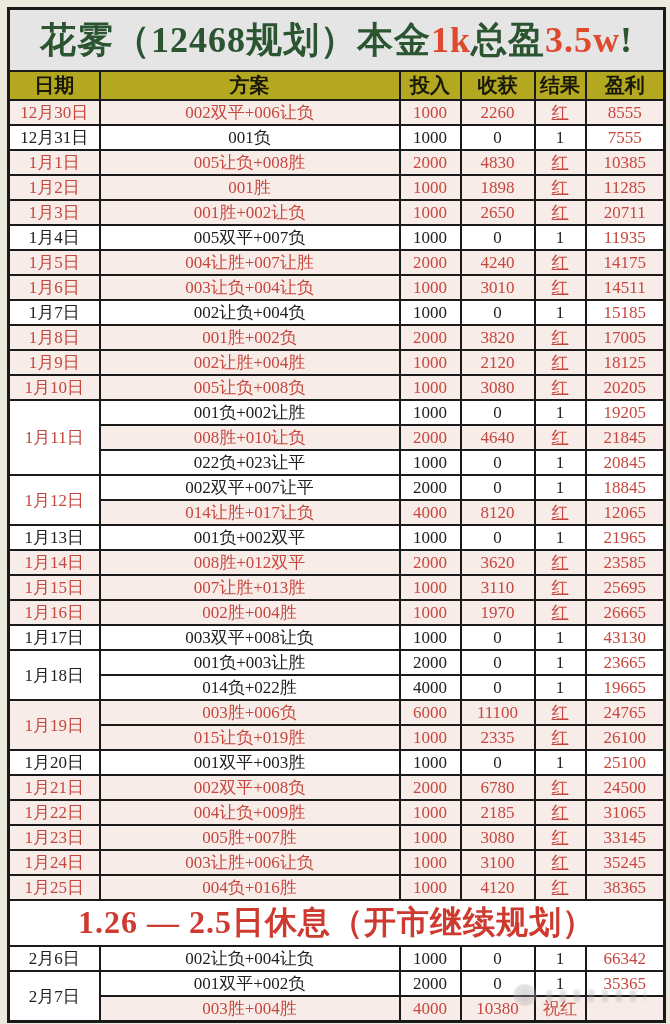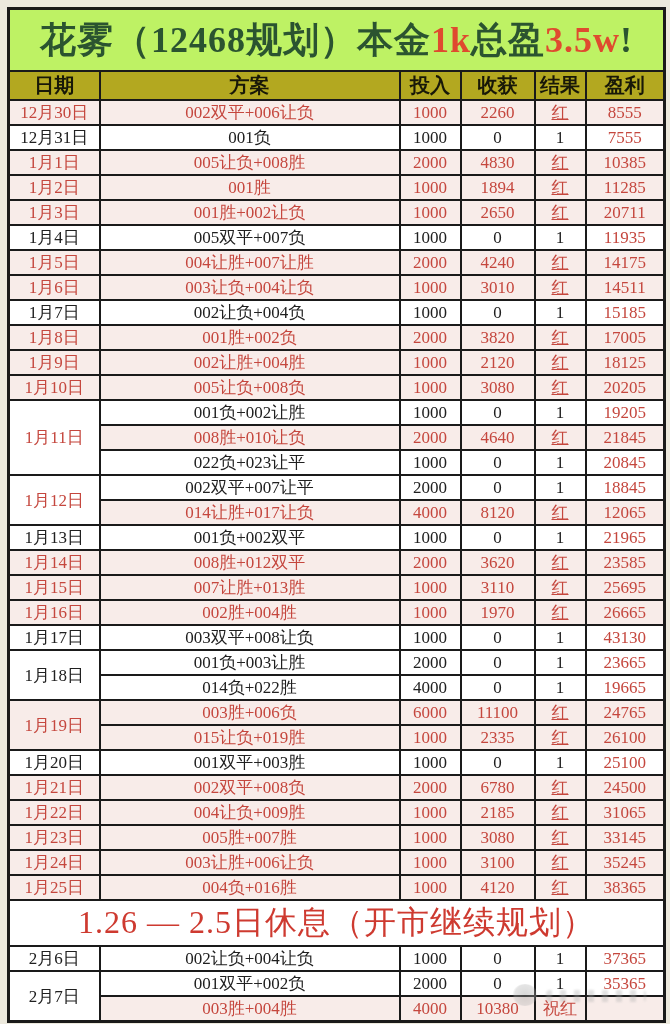--- a/index.html
+++ b/index.html
@@ -22,21 +22,21 @@
   table.plan td, table.plan th {
     border: 2px solid #1a1a1a;
     text-align: center;
     vertical-align: middle;
     padding: 0;
     overflow: hidden;
     white-space: nowrap;
   }
   
   td.title-cell {
-    background: #bef264;
+    background: #e5e5e5;
     height: 60px;
     font-size: 36px;
     font-weight: bold;
     letter-spacing: 1px;
   }
   .t-dark { color: #2b5430; }
   .t-red  { color: #df4a2f; }
   
   th.col-h {
     background: #b3a820;
@@ -53,21 +53,21 @@
     line-height: 1;
   }
   .bg-win  { background: #f8ece9; }
   .bg-loss { background: #ffffff; }
   .txt-red  { color: #c5473e; }
   .txt-dark { color: #202020; }
   .result-red { text-decoration: underline; }
   td.banner-cell {
     height: 44px;
     font-size: 32px;
-    font-weight: normal;
+    font-weight: bold;
     color: #ce3a30;
     background: #ffffff;
     letter-spacing: 1px;
   }
   
   .watermark {
     position: absolute;
     right: 18px;
     bottom: 14px;
     width: 140px;
@@ -141,21 +141,21 @@
           <td class="cell bg-win txt-red">005让负+008胜</td>
           <td class="cell bg-win txt-red">2000</td>
           <td class="cell bg-win txt-red">4830</td>
           <td class="cell bg-win txt-red result-red">红</td>
           <td class="cell bg-win txt-red">10385</td>
         </tr>
         <tr>
           <td class="cell bg-win txt-red">1月2日</td>
           <td class="cell bg-win txt-red">001胜</td>
           <td class="cell bg-win txt-red">1000</td>
-          <td class="cell bg-win txt-red">1894</td>
+          <td class="cell bg-win txt-red">1898</td>
           <td class="cell bg-win txt-red result-red">红</td>
           <td class="cell bg-win txt-red">11285</td>
         </tr>
         <tr>
           <td class="cell bg-win txt-red">1月3日</td>
           <td class="cell bg-win txt-red">001胜+002让负</td>
           <td class="cell bg-win txt-red">1000</td>
           <td class="cell bg-win txt-red">2650</td>
           <td class="cell bg-win txt-red result-red">红</td>
           <td class="cell bg-win txt-red">20711</td>
@@ -373,21 +373,21 @@
         </tr>
         <tr>
           <td class="banner-cell" colspan="6">1.26 — 2.5日休息（开市继续规划）</td>
         </tr>
         <tr>
           <td class="cell bg-loss txt-dark">2月6日</td>
           <td class="cell bg-loss txt-dark">002让负+004让负</td>
           <td class="cell bg-loss txt-dark">1000</td>
           <td class="cell bg-loss txt-dark">0</td>
           <td class="cell bg-loss txt-dark">1</td>
-          <td class="cell bg-loss txt-red">37365</td>
+          <td class="cell bg-loss txt-red">66342</td>
         </tr>
         <tr>
           <td class="cell bg-loss txt-dark" rowspan="2">2月7日</td>
           <td class="cell bg-loss txt-dark">001双平+002负</td>
           <td class="cell bg-loss txt-dark">2000</td>
           <td class="cell bg-loss txt-dark">0</td>
           <td class="cell bg-loss txt-dark">1</td>
           <td class="cell bg-loss txt-red">35365</td>
         </tr>
         <tr>

